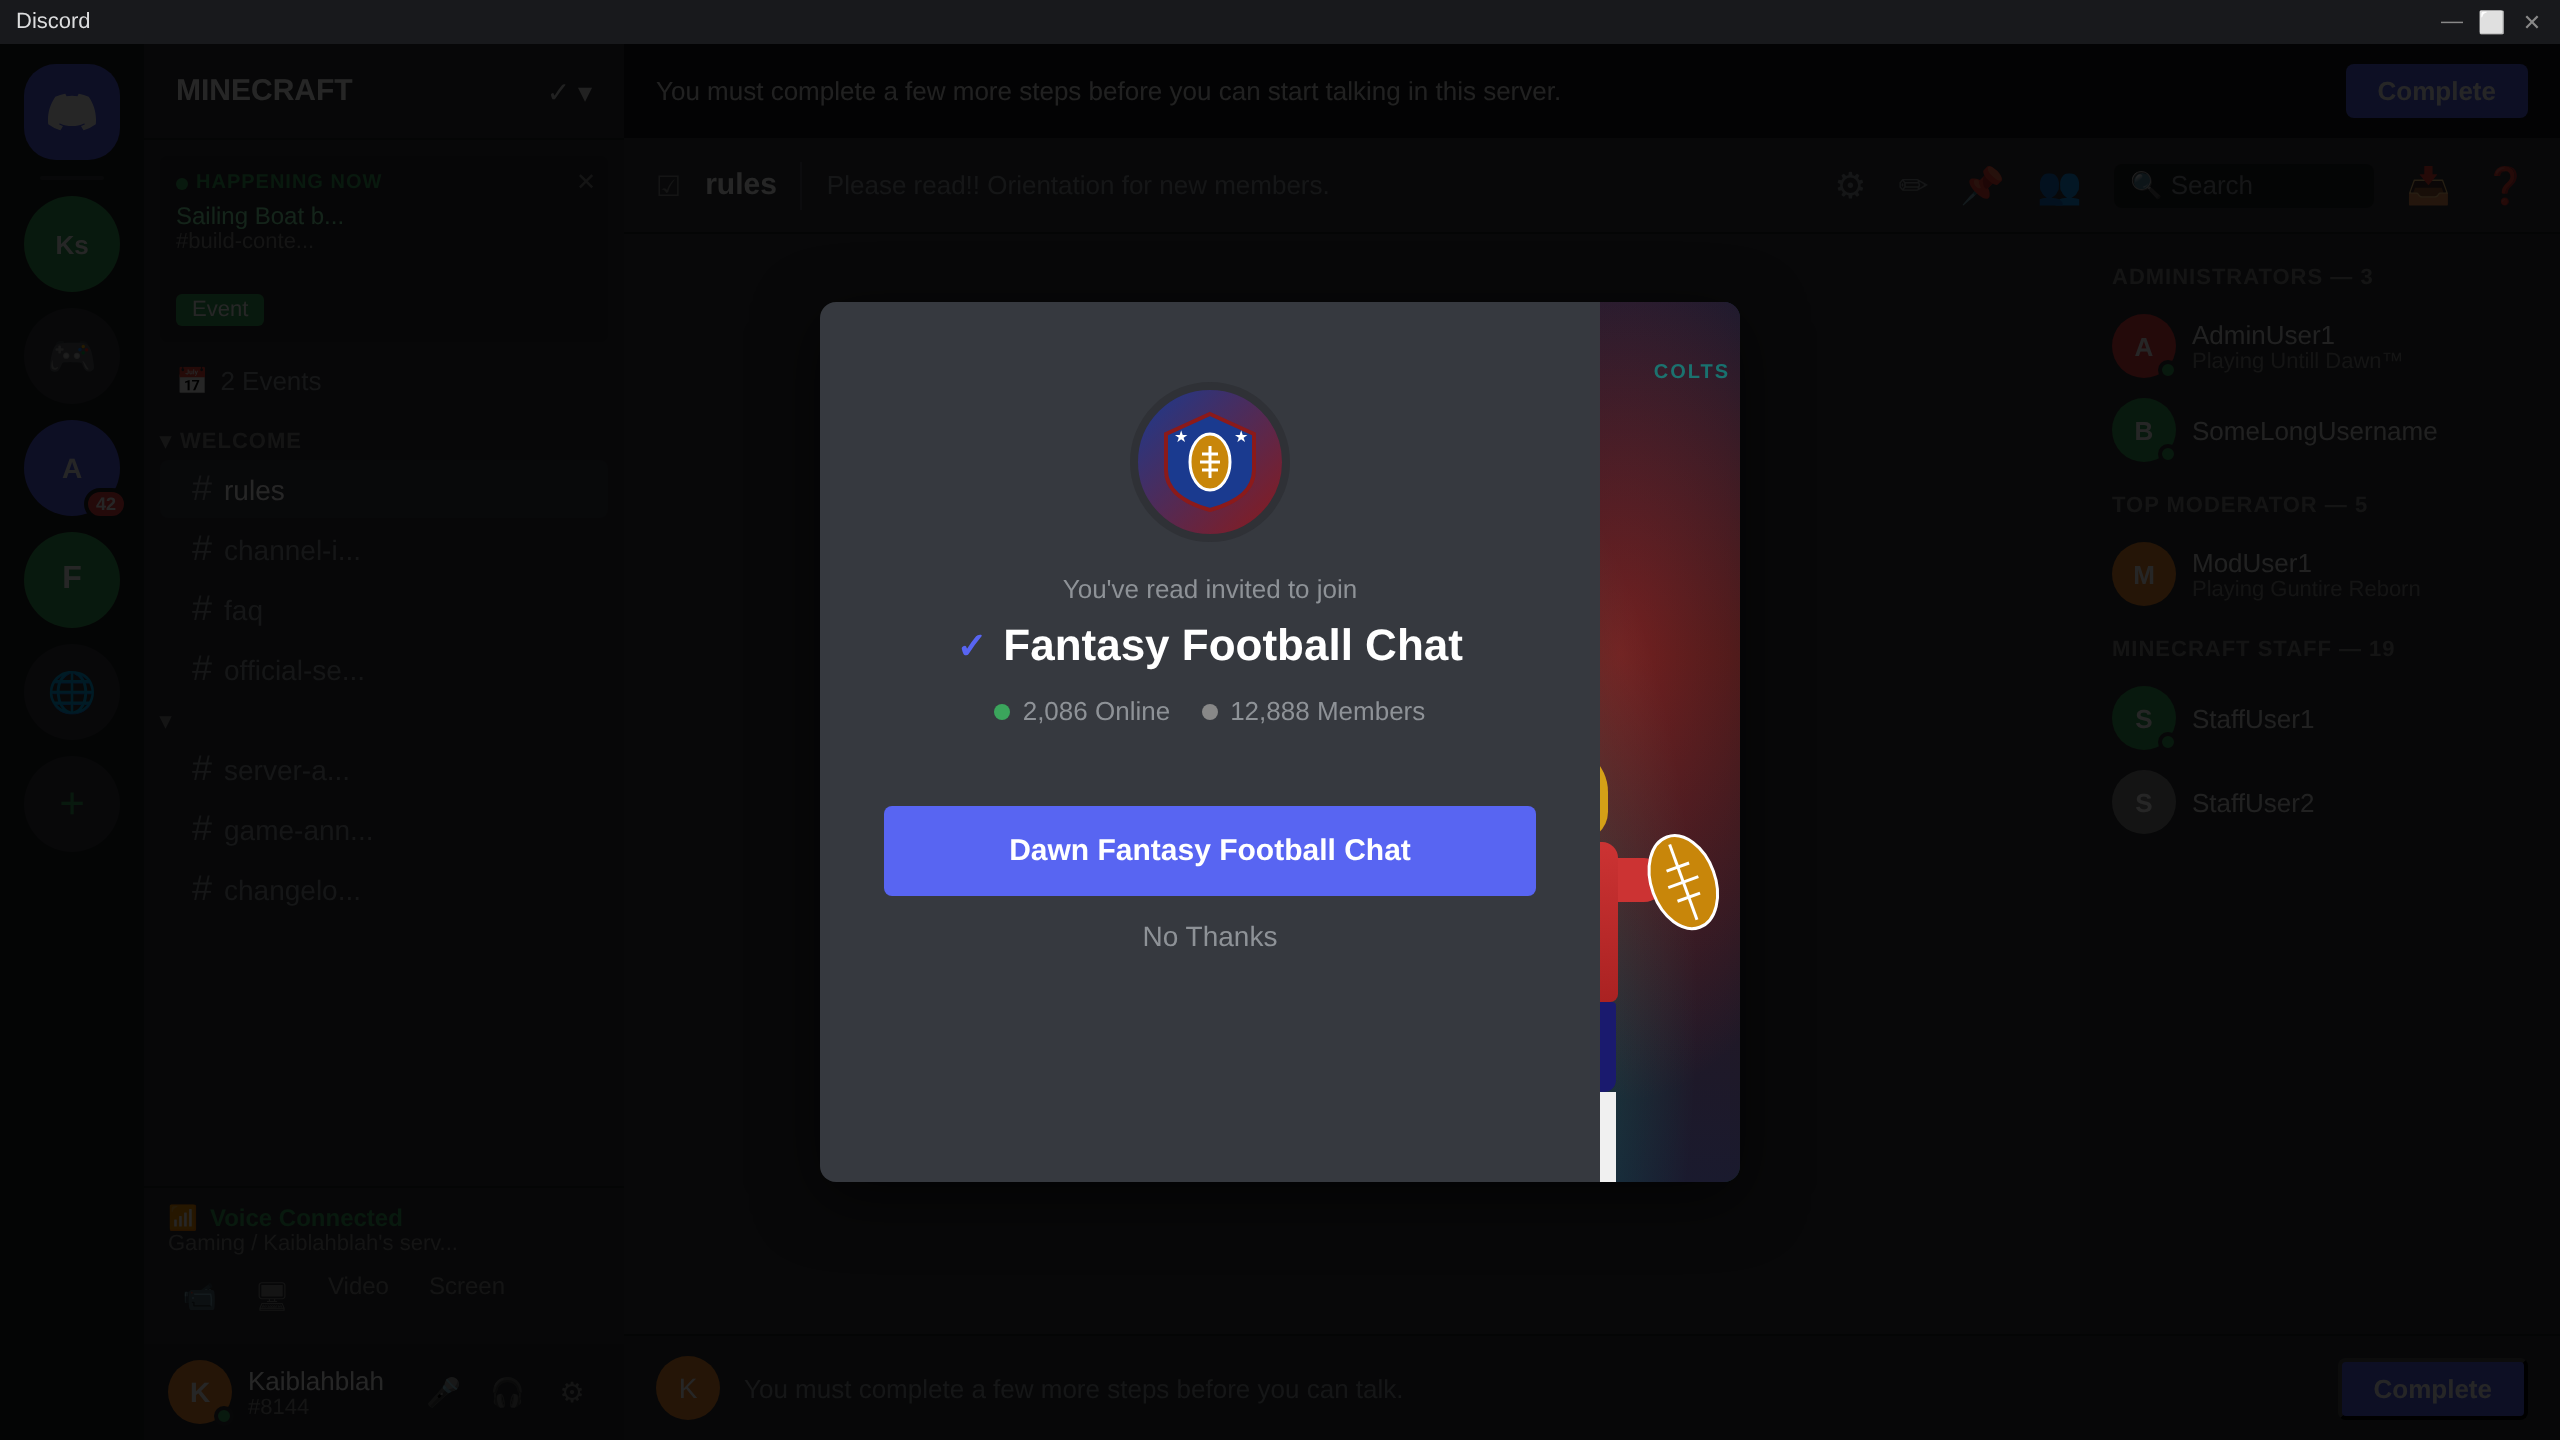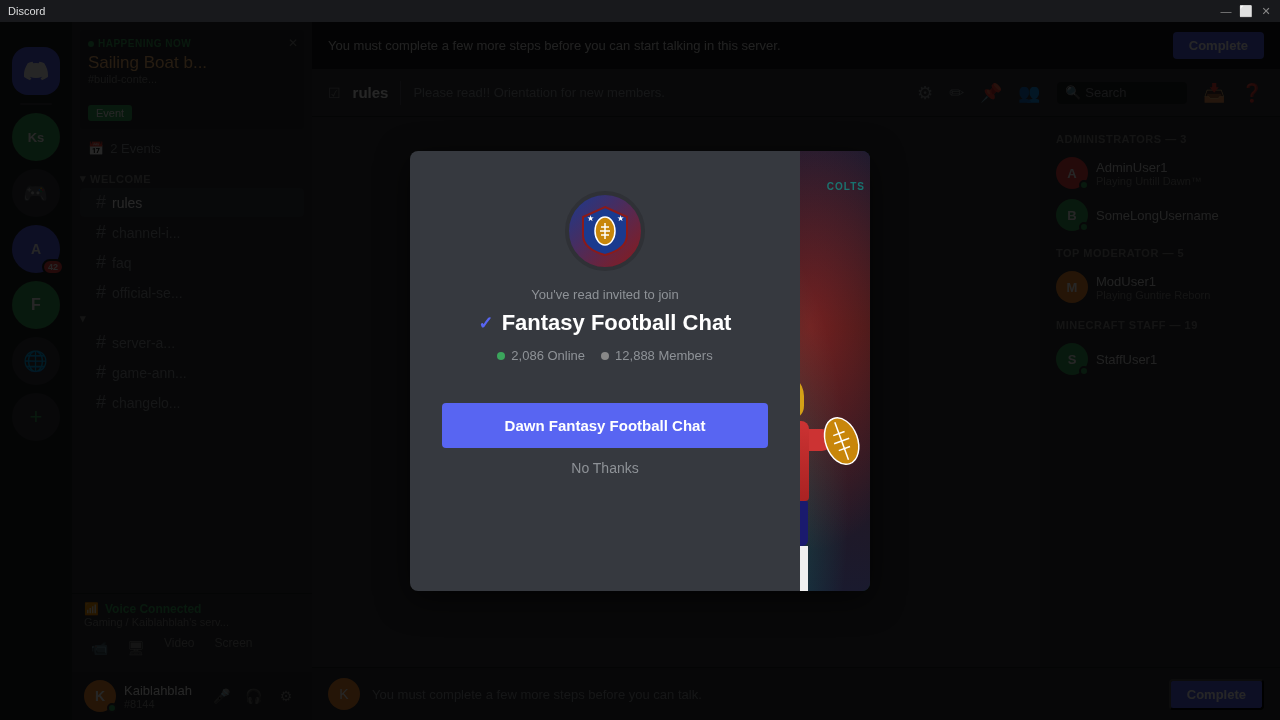--- a/index.html
+++ b/index.html
@@ -52,21 +52,21 @@
       display: flex;
     }
 
     
     .server-sidebar {
       width: 72px;
       background: #202225;
       display: flex;
       flex-direction: column;
       align-items: center;
-      padding: 25px 0;
+      padding: 10px 0;
       gap: 8px;
       overflow: hidden;
       z-index: 10;
     }
     .server-icon {
       width: 48px;
       height: 48px;
       border-radius: 50%;
       background: #5865f2;
       display: flex;
@@ -161,22 +161,22 @@
     }
     .happening-now-close {
       position: absolute;
       top: 6px;
       right: 6px;
       color: #888;
       font-size: 12px;
       cursor: pointer;
     }
     .happening-text {
-      font-size: 17px;
-      color: #fdba74;
+      font-size: 12px;
+      color: #86efac;
       white-space: nowrap;
       overflow: hidden;
       text-overflow: ellipsis;
     }
     .happening-sub {
       font-size: 11px;
       color: #888;
     }
     .happening-btn {
       display: inline-block;
@@ -710,20 +710,24 @@
       <span class="mention-badge">42</span>
     </div>
     <div class="server-icon" style="background:#3ba55c;font-size:16px;">F</div>
     <div class="server-icon dark" style="background:#36393f;font-size:20px;">
       🌐
     </div>
     <div class="add-server-btn">+</div>
   </div>
 
   <div class="channel-sidebar">
+    <div class="server-header">
+      <span class="server-header-name">MINECRAFT</span>
+      <span>✓ ▾</span>
+    </div>
 
     <div class="happening-now">
       <div class="happening-now-header">
         <div class="happening-now-dot"></div>
         <span>HAPPENING NOW</span>
       </div>
       <span class="happening-now-close">✕</span>
       <div class="happening-text">Sailing Boat b...</div>
       <div class="happening-sub">#build-conte...</div>
       <div class="happening-btn">Event</div>
@@ -871,20 +875,28 @@
         <div class="members-category" style="margin-top:12px;">MINECRAFT STAFF — 19</div>
         <div class="member-item">
           <div class="member-avatar" style="background:#3ba55c;">
             S
             <div class="online-dot"></div>
           </div>
           <div>
             <div class="member-name">StaffUser1</div>
           </div>
         </div>
+        <div class="member-item">
+          <div class="member-avatar" style="background:#888;">
+            S
+          </div>
+          <div>
+            <div class="member-name">StaffUser2</div>
+          </div>
+        </div>
       </div>
     </div>
 
     <div class="bottom-banner">
       <div class="bottom-avatar">K</div>
       <span class="bottom-msg">You must complete a few more steps before you can talk.</span>
       <button class="bottom-complete-btn">Complete</button>
     </div>
 
   </div>

